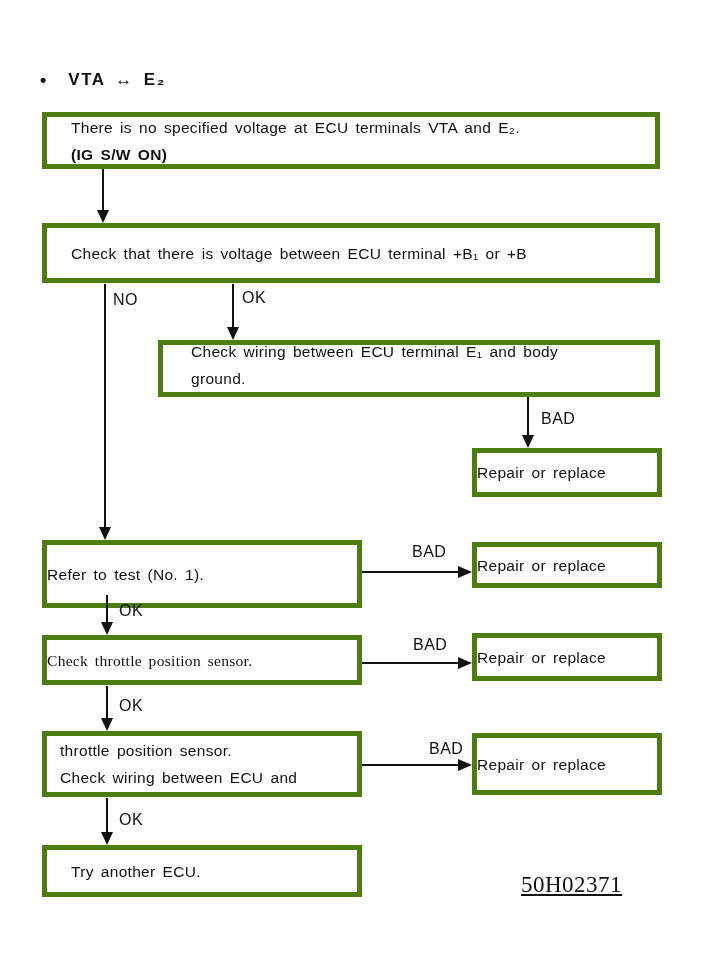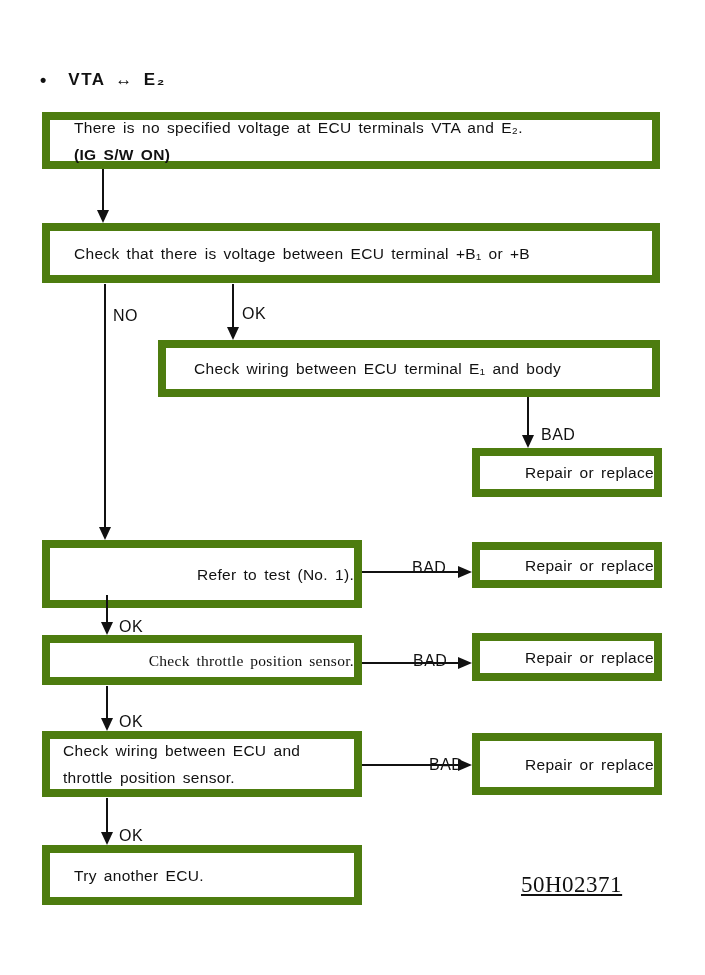--- a/index.html
+++ b/index.html
@@ -14,52 +14,52 @@
   }
 
   
   .title-row { position: absolute; left: 40px; top: 70px; display: flex; align-items: center; gap: 22px; }
   .bullet { font-size: 18px; font-weight: bold; line-height: 18px; }
   .title-text { font-size: 17px; font-weight: bold; letter-spacing: 1.5px; word-spacing: 4px; }
 
   
   .box {
     position: absolute;
-    border: 8px solid #4d7c0f;
+    border: 5px solid #4d7c0f;
     background: #ffffff;
     font-size: 15.5px;
     letter-spacing: 0.3px;
     word-spacing: 2.5px;
     line-height: 27px;
     box-sizing: border-box;
     display: flex;
     flex-direction: column;
     justify-content: center;
   }
-  .box.centered { align-items: flex-end; text-align: center; }
+  .box.centered { align-items: flex-start; text-align: center; }
   .bold { font-weight: bold; }
   .inline-bold { font-weight: bold; margin-left: 0.45em; }
 
   
   .vline { position: absolute; width: 2px; background: #111111; }
   .hline { position: absolute; height: 2px; background: #111111; }
   .arrow-down {
     position: absolute; width: 0; height: 0;
     border-left: 6px solid transparent;
     border-right: 6px solid transparent;
     border-top: 13px solid #111111;
   }
   .arrow-right {
     position: absolute; width: 0; height: 0;
     border-top: 6px solid transparent;
     border-bottom: 6px solid transparent;
     border-left: 14px solid #111111;
   }
 
-  .edge-label { position: absolute; font-size: 16px; letter-spacing: 0.5px; margin-top: 16px; }
+  .edge-label { position: absolute; font-size: 16px; letter-spacing: 0.5px; }
 
   .figure-code {
     position: absolute;
     font-family: "Liberation Serif", "DejaVu Serif", serif;
     font-size: 23px;
     letter-spacing: 0.5px;
   }
 </style>
 </head>
 <body>
@@ -84,22 +84,23 @@
   </div>
 
   <div class="edge-label" style="left:113px; top:291px;">NO</div>
   <div class="vline" style="left:104px; top:284px; height:246px;"></div>
   <div class="arrow-down" style="left:99px; top:527px;"></div>
 
   <div class="edge-label" style="left:242px; top:289px;">OK</div>
   <div class="vline" style="left:232px; top:284px; height:46px;"></div>
   <div class="arrow-down" style="left:227px; top:327px;"></div>
 
-  <div class="box" style="left:158px; top:340px; width:502px; height:57px; padding-left:28px; padding-right:10px;">
+  <div class="box" style="left:158px; top:340px; width:502px; height:57px; padding-left:28px; padding-right:10px;justify-content:flex-end;">
     <span>Check wiring between ECU terminal E₁ and body</span>
+    <span>ground.</span>
   </div>
 
   <div class="vline" style="left:527px; top:397px; height:41px;"></div>
   <div class="edge-label" style="left:541px; top:410px;">BAD</div>
   <div class="arrow-down" style="left:522px; top:435px;"></div>
 
   <div class="box centered" style="left:472px; top:448px; width:190px; height:49px;">
     <span>Repair or replace</span>
   </div>
 
@@ -129,35 +130,35 @@
 
   <div class="box centered" style="left:472px; top:633px; width:190px; height:48px;">
     <span>Repair or replace</span>
   </div>
 
   <div class="edge-label" style="left:119px; top:697px;">OK</div>
   <div class="vline" style="left:106px; top:686px; height:36px;"></div>
   <div class="arrow-down" style="left:101px; top:718px;"></div>
 
   <div class="box" style="left:42px; top:731px; width:320px; height:66px; padding-left:13px; padding-right:8px;">
+    <span>throttle position sensor.</span>
     <span>Check wiring between ECU and</span>
-    <span>throttle position sensor.</span>
   </div>
 
   <div class="edge-label" style="left:429px; top:740px;">BAD</div>
   <div class="hline" style="left:362px; top:764px; width:98px;"></div>
   <div class="arrow-right" style="left:458px; top:759px;"></div>
 
   <div class="box centered" style="left:472px; top:733px; width:190px; height:62px;">
     <span>Repair or replace</span>
   </div>
 
   <div class="edge-label" style="left:119px; top:811px;">OK</div>
   <div class="vline" style="left:106px; top:798px; height:36px;"></div>
   <div class="arrow-down" style="left:101px; top:832px;"></div>
 
-  <div class="box" style="left:42px; top:845px; width:320px; height:60px; padding-left:24px;">
+  <div class="box" style="left:42px; top:845px; width:320px; height:52px; padding-left:24px;">
     <span>Try another ECU.</span>
   </div>
 
   <div class="figure-code" style="left:521px; top:872px;text-decoration:underline;">50H02371</div>
 
 </div>
 
 </body></html>

